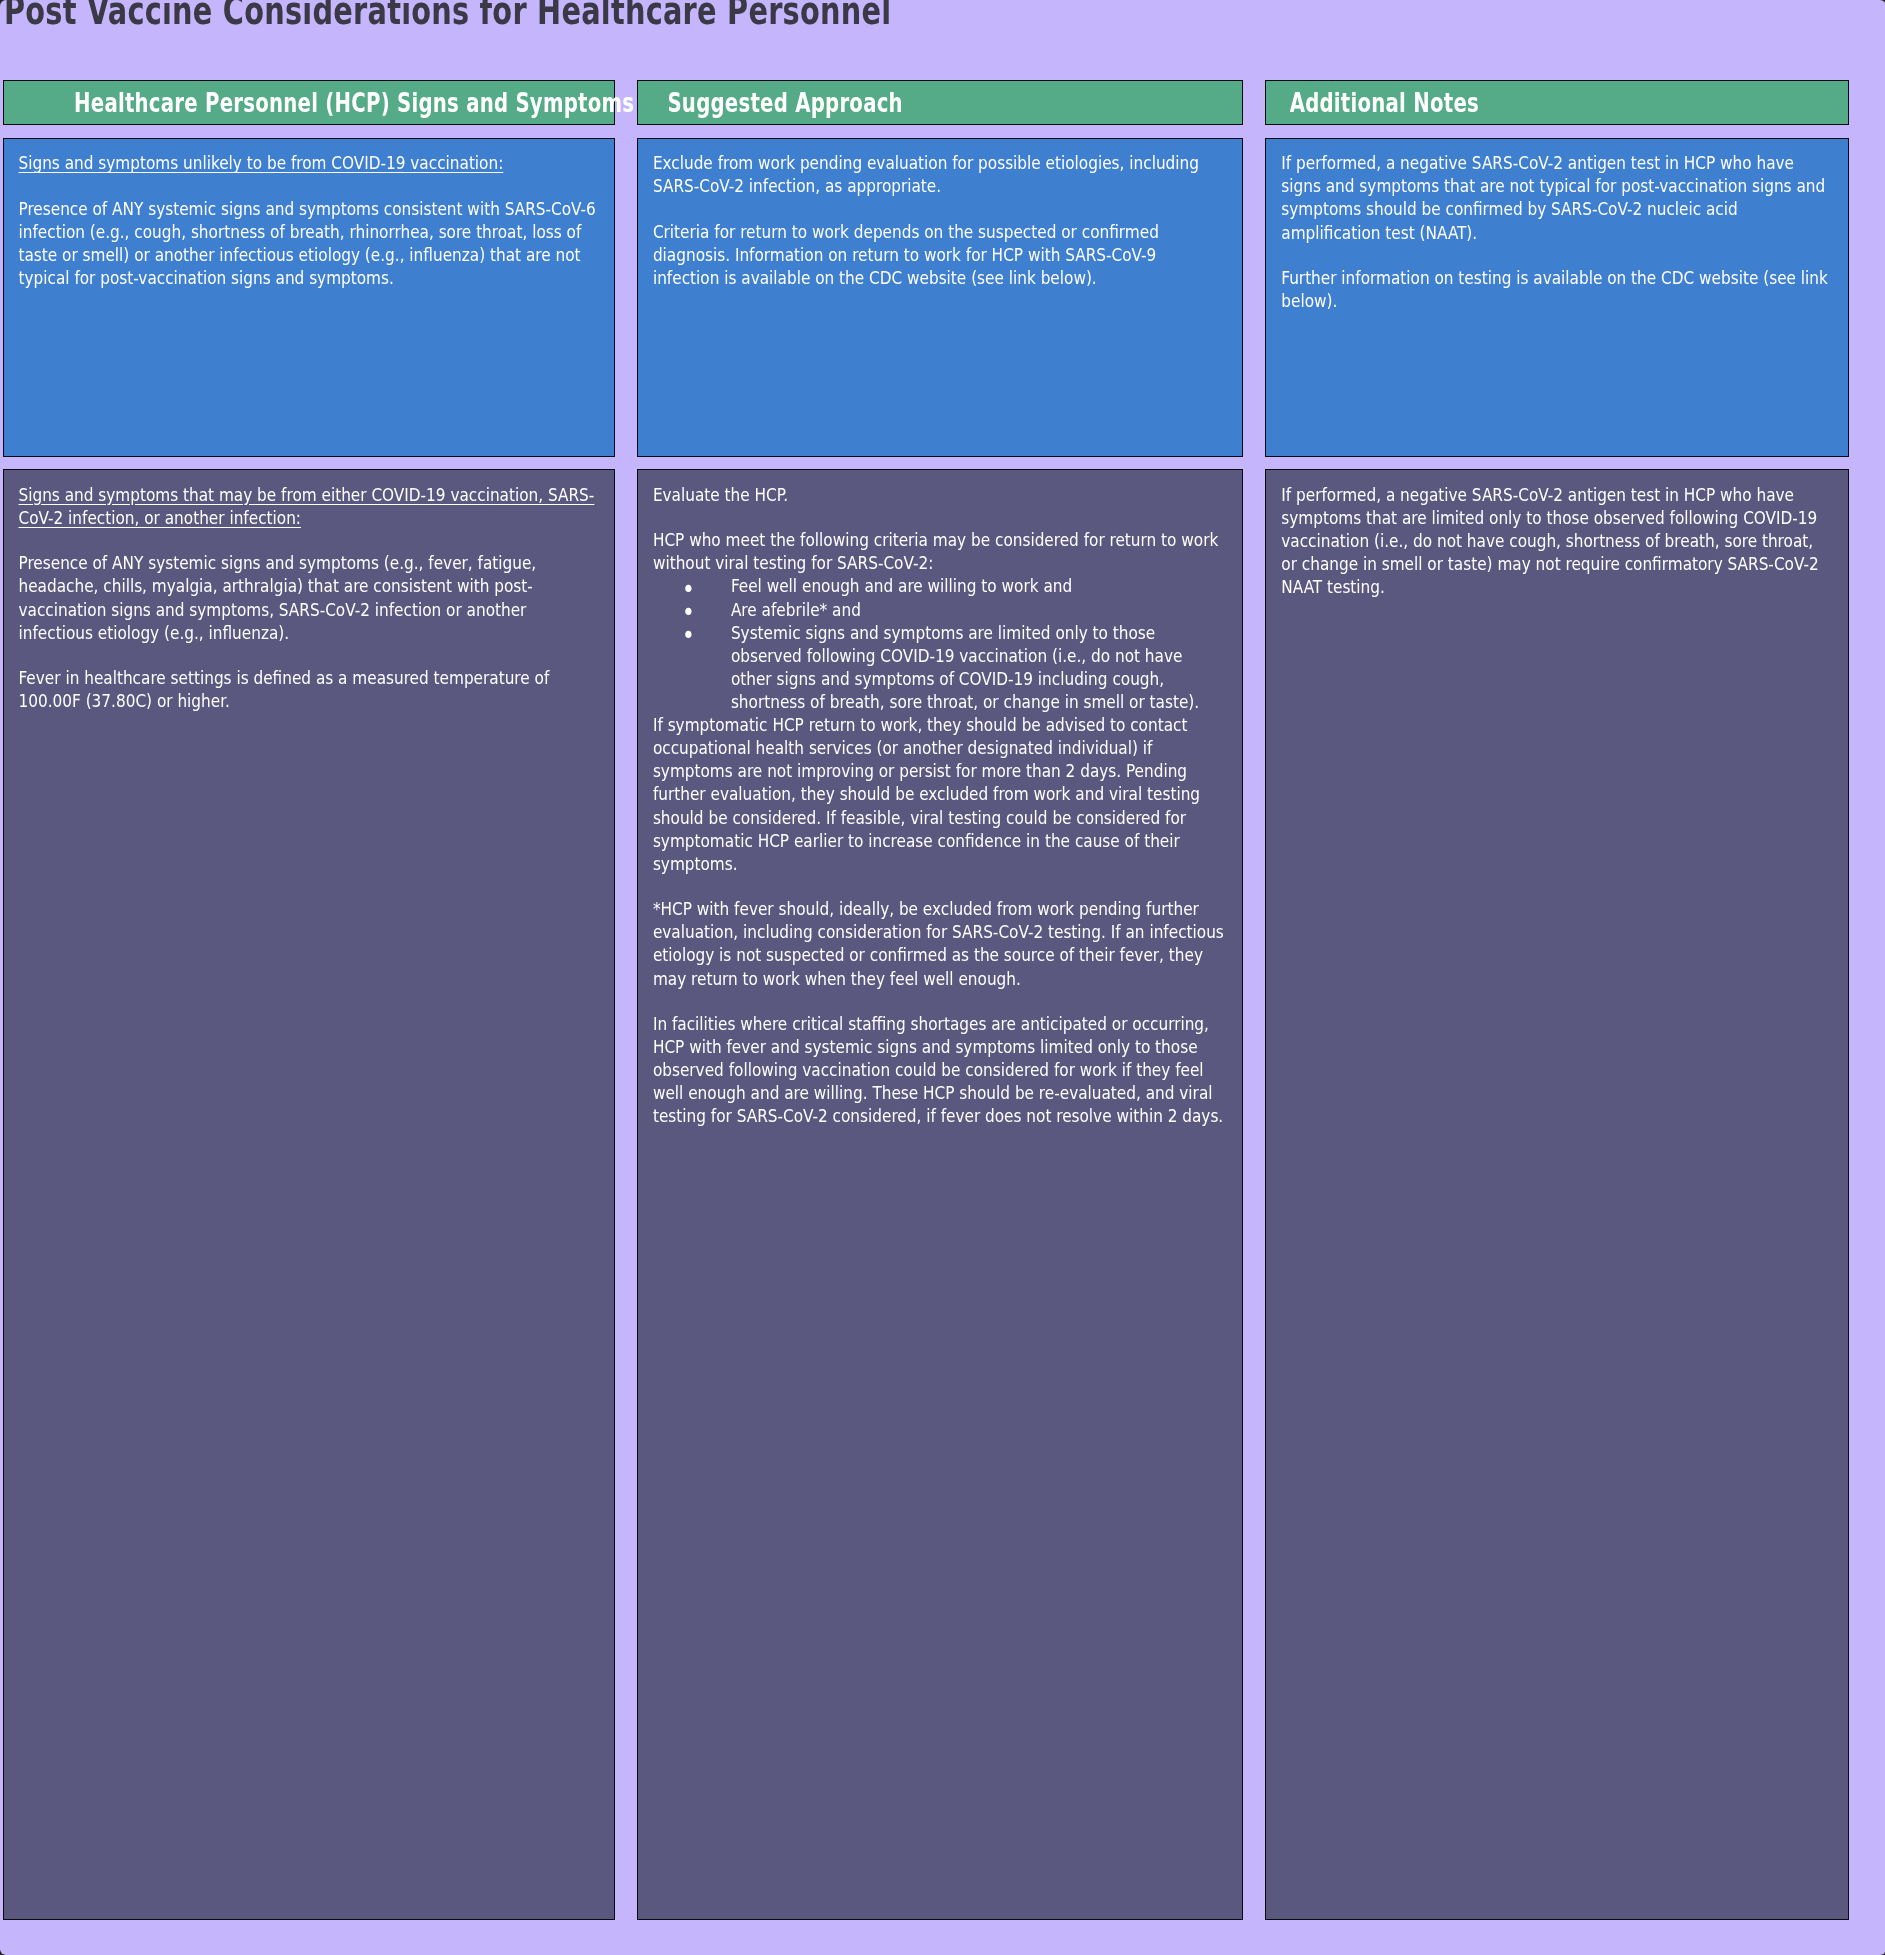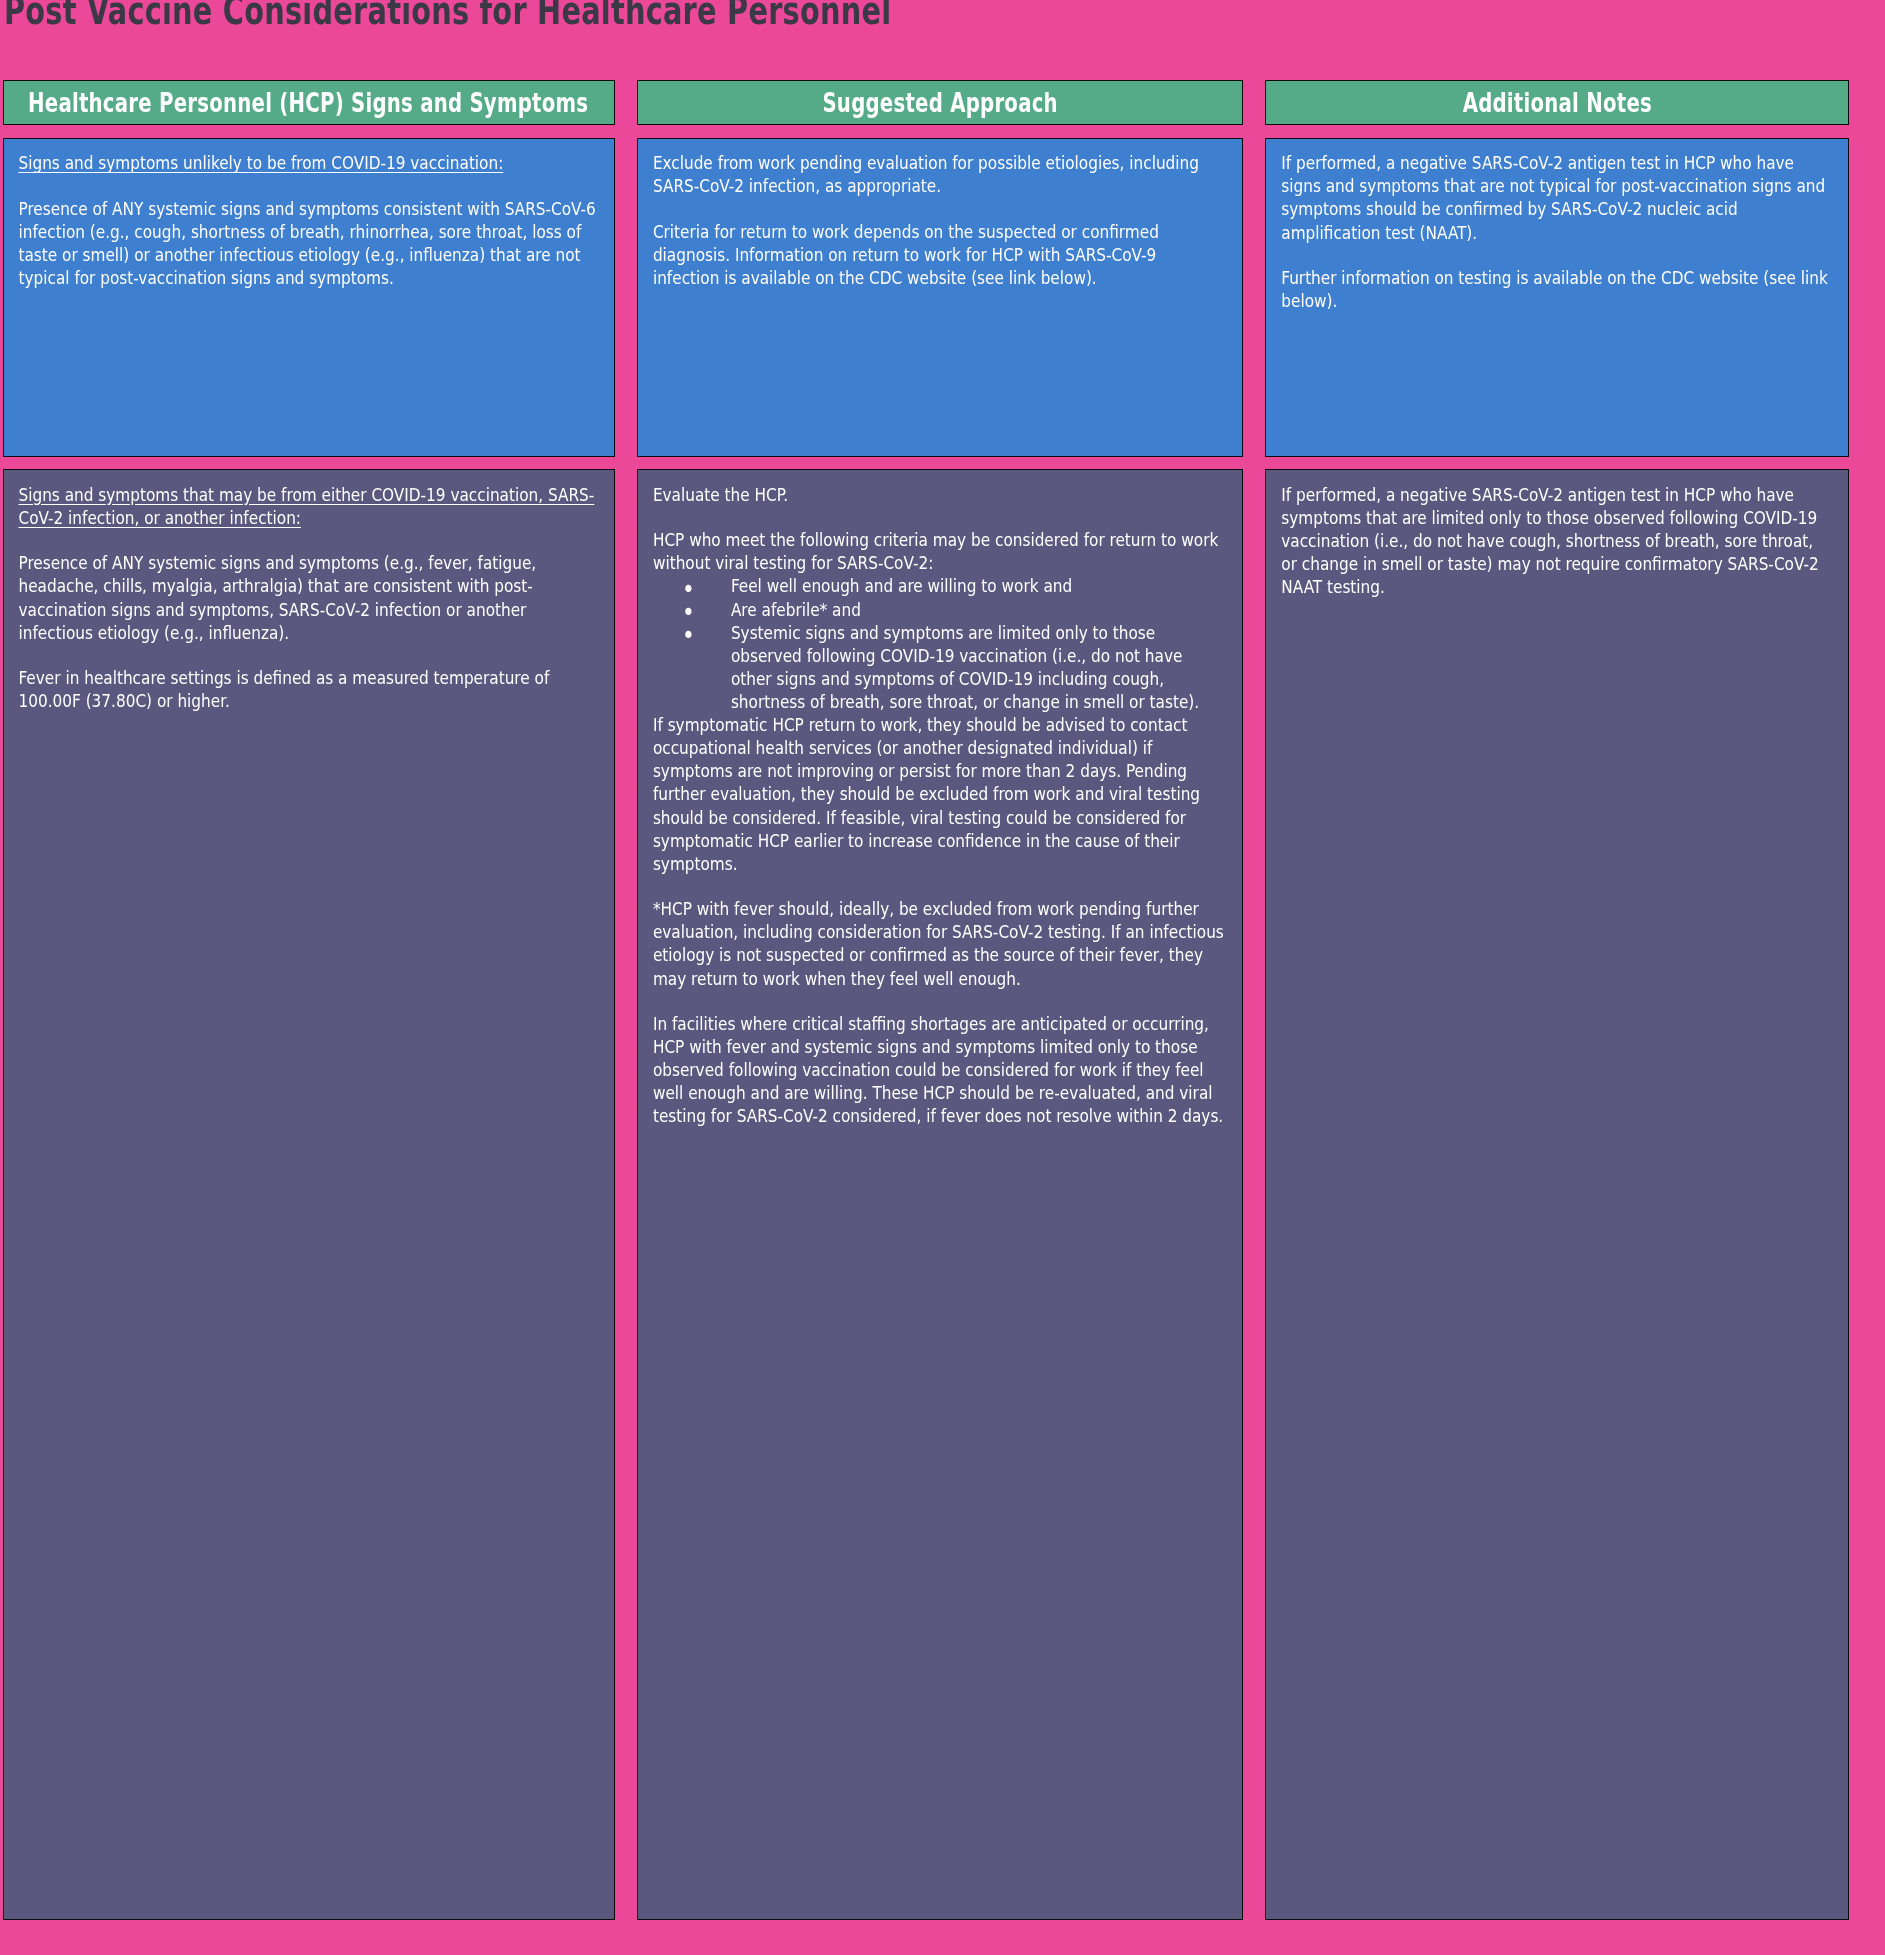--- a/index.html
+++ b/index.html
@@ -9,21 +9,22 @@
     height: 1955px;
     background: #262321;
     font-family: "Liberation Sans", sans-serif;
     overflow: hidden;
   }
 
   #page {
     position: relative;
     width: 1886px;
     height: 1955px;
-    background: #ec4899;
+    background: #c4b5fd;
+    border-radius: 6px;
   }
 
   
   .doc-title {
     position: absolute;
     left: 3.7px;
     top: -8.7px;
     font-family: "DejaVu Sans Condensed", "Liberation Sans Narrow", "Liberation Sans", sans-serif;
     font-size: 39px;
     font-weight: 700;
@@ -60,21 +61,21 @@
   .col-1 { width: 612px; margin-left: 2.5px; margin-right: 22.4px; }
   .col-2 { width: 606px; margin-right: 22.4px; }
   .col-3 { width: 584px; }
 
   
   .header-cell {
     background: #55ab87;
     height: 45px;
     display: flex;
     align-items: center;
-    justify-content: center;
+    justify-content: flex-start;
   }
 
   .header-label {
     font-family: "DejaVu Sans Condensed", "Liberation Sans Narrow", "Liberation Sans", sans-serif;
     font-size: 27.4px;
     font-weight: 700;
     color: #ffffff;
     white-space: nowrap;
     transform: scaleX(0.80);
     transform-origin: center;

